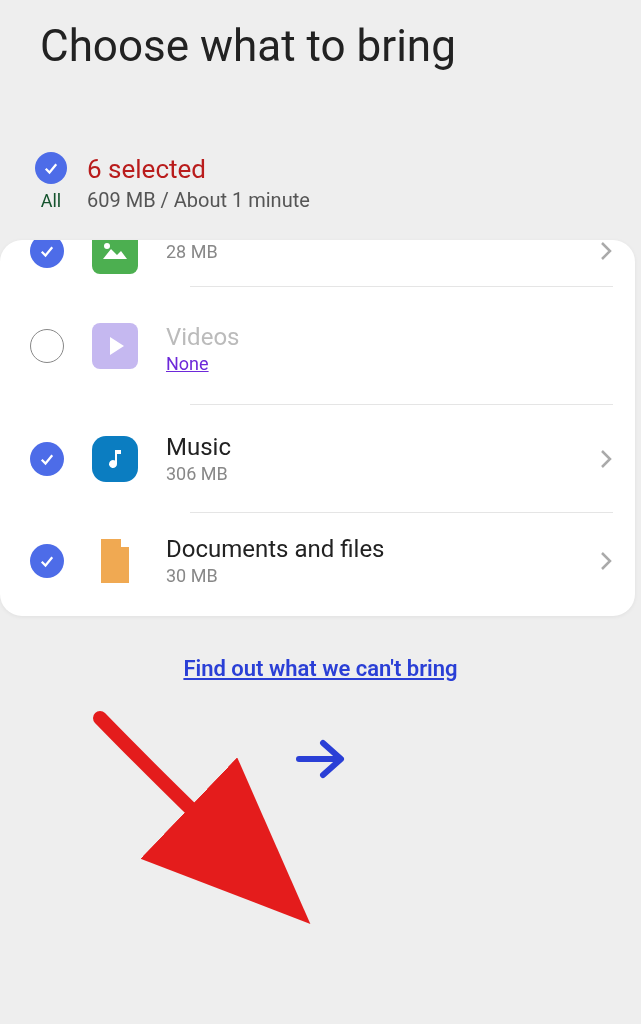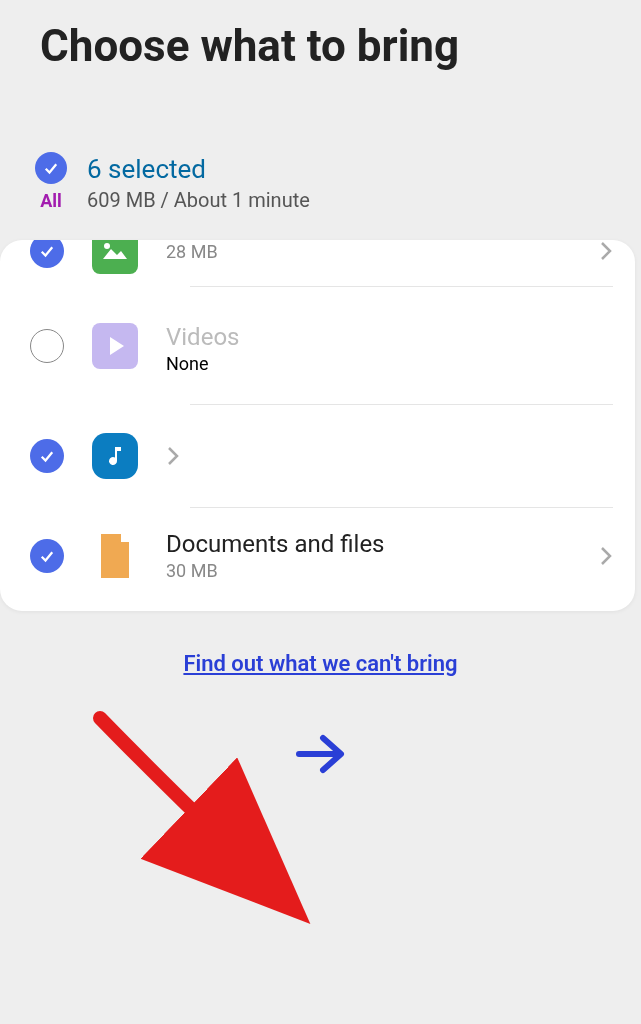--- a/index.html
+++ b/index.html
@@ -10,21 +10,21 @@
     }
     body {
       width: 641px;
       height: 1024px;
       background: #eeeeee;
       position: relative;
       overflow: hidden;
     }
     .page-title {
       font-size: 44px;
-      font-weight: 700;
+      font-weight: 400;
       color: #222;
       padding: 20px 40px 10px 40px;
     }
     .selection-summary {
       display: flex;
       align-items: flex-start;
       padding: 70px 35px 20px 35px;
       gap: 20px;
     }
     .all-column {
@@ -44,32 +44,31 @@
     }
     .check-circle svg {
       width: 18px;
       height: 18px;
       stroke: white;
       stroke-width: 3;
       fill: none;
     }
     .all-label {
       font-size: 18px;
-      color: #a21caf;
-      font-weight: bold;
+      color: #14532d;
     }
     .summary-text {
       display: flex;
       flex-direction: column;
       gap: 4px;
       padding-top: 2px;
     }
     .selected-count {
       font-size: 26px;
-      color: #0369a1;
+      color: #b91c1c;
       font-weight: 400;
     }
     .size-time {
       font-size: 20px;
       color: #555;
       text-align: center;
     }
     .list-card {
       background: white;
       border-radius: 22px;
@@ -147,21 +146,22 @@
     }
     .row-title.dim {
       color: #bbb;
       margin-top: 6px;
     }
     .row-sub {
       font-size: 18px;
       color: #888;
     }
     .row-sub.dim {
-      color: #000000;
+      color: #6d28d9;
+      text-decoration: underline;
     }
     .chevron {
       width: 14px;
       height: 24px;
       flex-shrink: 0;
     }
     .chevron svg {
       width: 14px;
       height: 24px;
       stroke: #aaa;
@@ -277,20 +277,24 @@
   <div class="list-row" style="padding-top:28px;padding-bottom:28px;">
     <div class="row-check checked">
       <svg viewBox="0 0 24 24">
           <polyline points="5,13 10,18 19,7"></polyline>
         </svg>
     </div>
     <div class="row-icon music-icon">
       <svg viewBox="0 0 24 24">
           <path d="M12 3v10.55A4 4 0 1 0 14 17V7h4V3h-6z"></path>
         </svg>
+    </div>
+    <div class="row-text">
+      <div class="row-title">Music</div>
+      <div class="row-sub">306 MB</div>
     </div>
     <div class="chevron">
       <svg viewBox="0 0 14 24">
           <polyline points="3,4 11,12 3,20"></polyline>
         </svg>
     </div>
   </div>
   <div class="divider"></div>
 
   <div class="list-row" style="padding-top:22px;padding-bottom:30px;">

